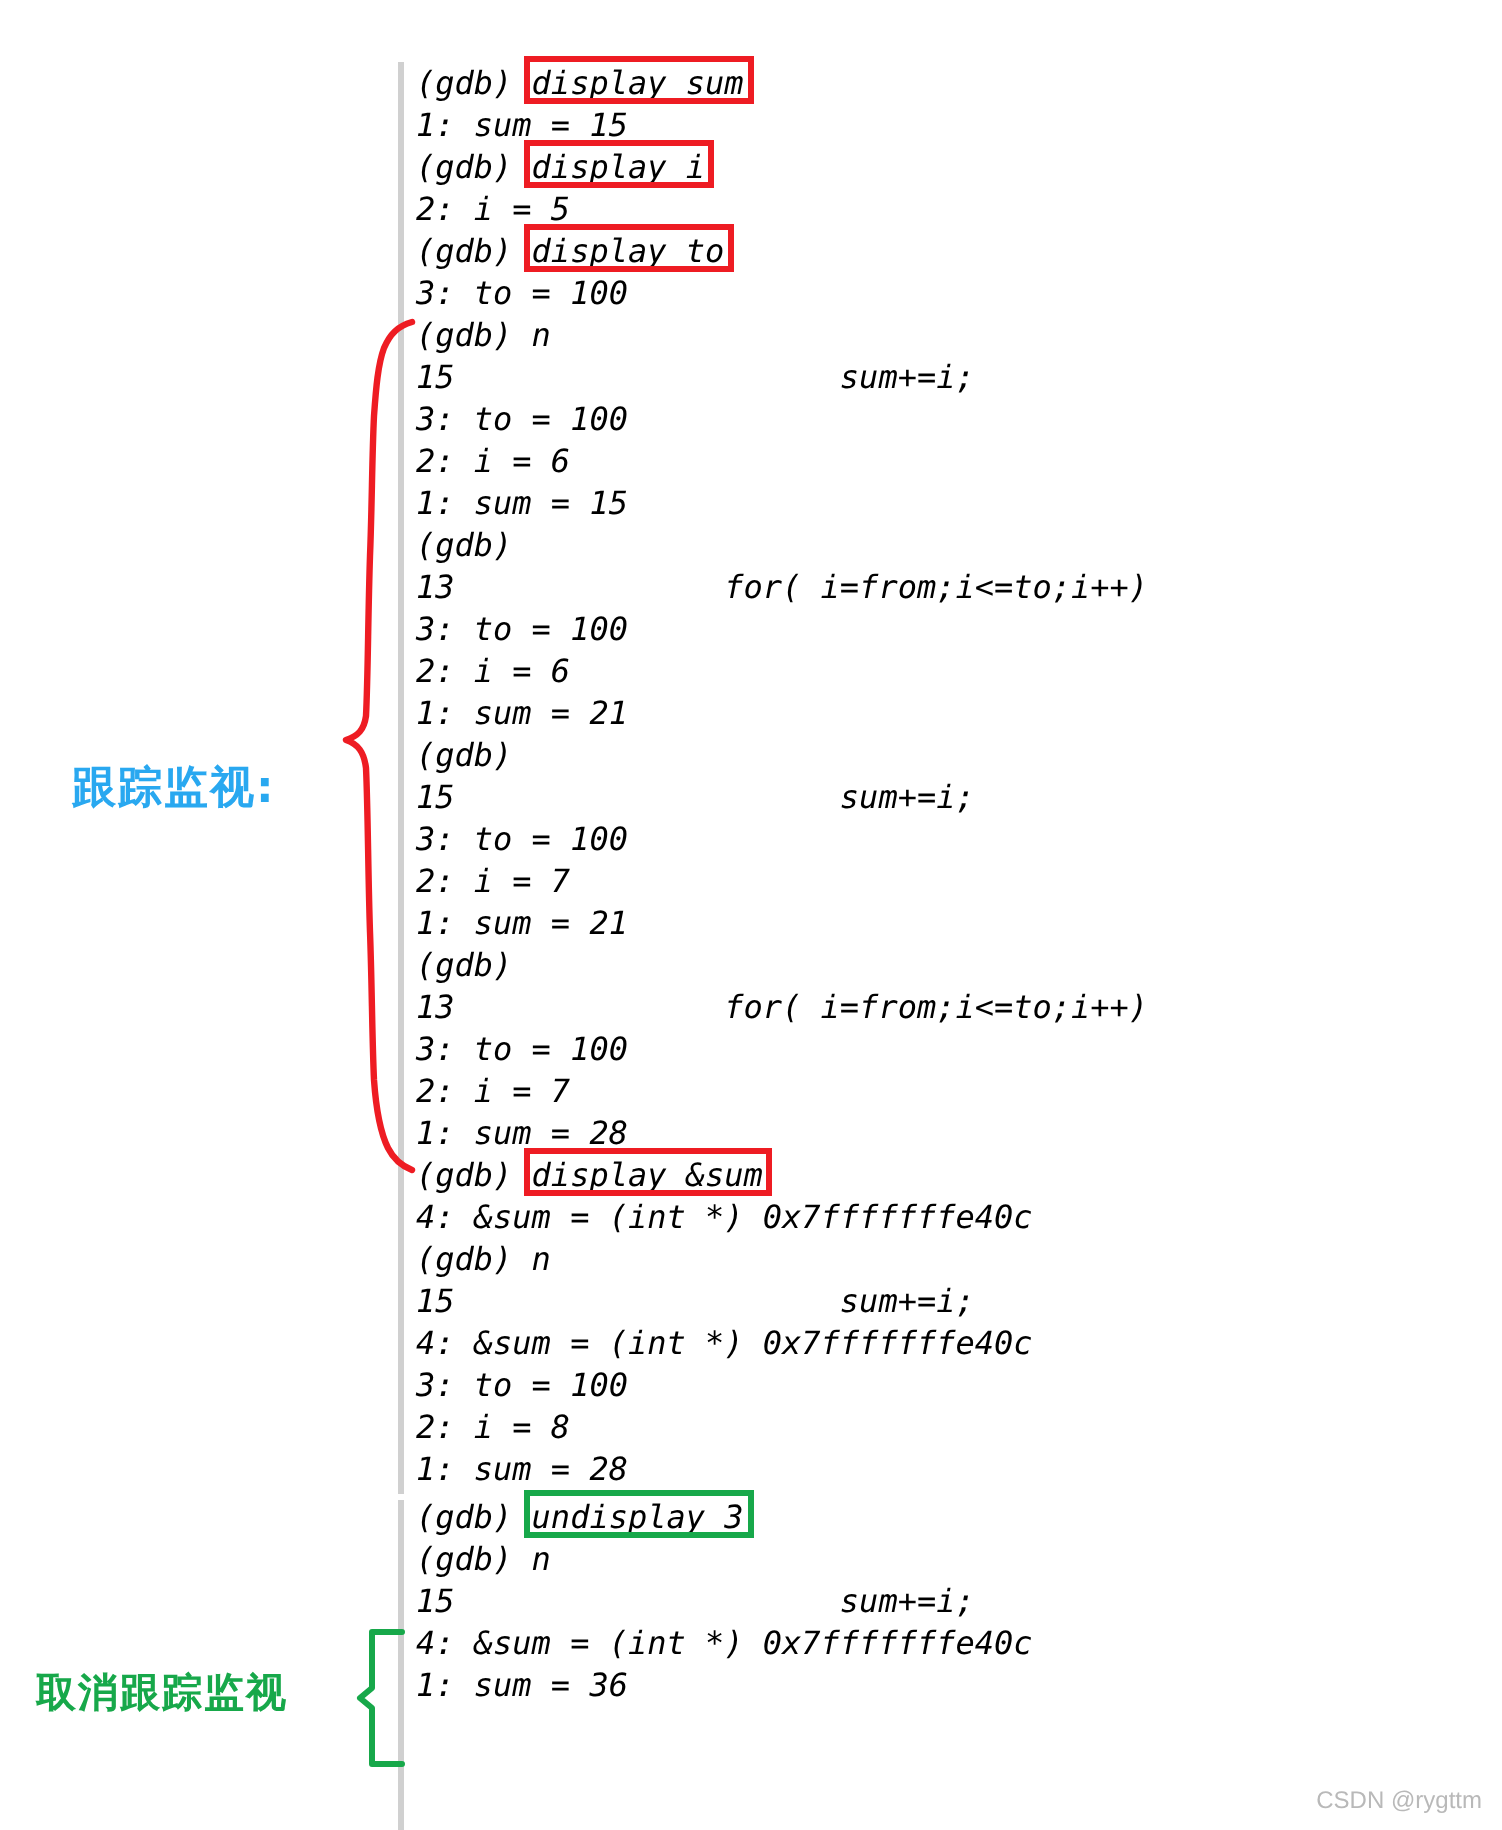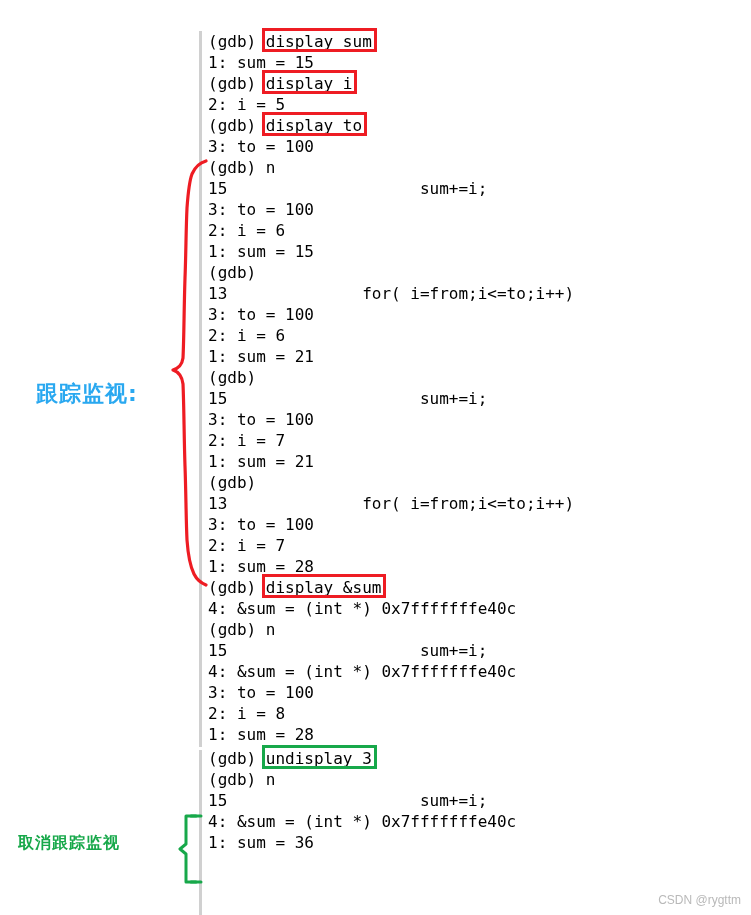--- a/index.html
+++ b/index.html
@@ -14,20 +14,21 @@
     font-family: "DejaVu Sans Mono", "Liberation Mono", monospace;
     overflow: hidden;
   }
 
   
   #terminal {
     position: absolute;
     left: 208px;
     top: 31px;
     width: 540px;
+    font-style: italic;
   }
   .line {
     height: 21px;
     line-height: 21px;
     font-size: 16px;
     color: #000000;
     white-space: pre;
     letter-spacing: 0px;
     position: relative;
   }
@@ -55,21 +56,21 @@
   
   .cn-label {
     position: absolute;
     font-family: "DejaVu Sans", "Liberation Sans", sans-serif;
     font-weight: bold;
     font-size: 22px;
     white-space: nowrap;
     letter-spacing: 1px;
   }
   #label-track  { left: 36px;  top: 379px; color: #29a8f0; }
-  #label-untrack{ left: 18px;  top: 833px; color: #17a84a; font-size: 16px; }
+  #label-untrack{ left: 18px;  top: 833px; color: #17a84a; font-size: 20px; }
 
   .brace { position: absolute; pointer-events: none; }
   #brace-red   { left: 165px; top: 158px; }
   #brace-green { left: 178px; top: 812px; }
 
   
   #watermark {
     position: absolute;
     right: 10px;
     bottom: 8px;

